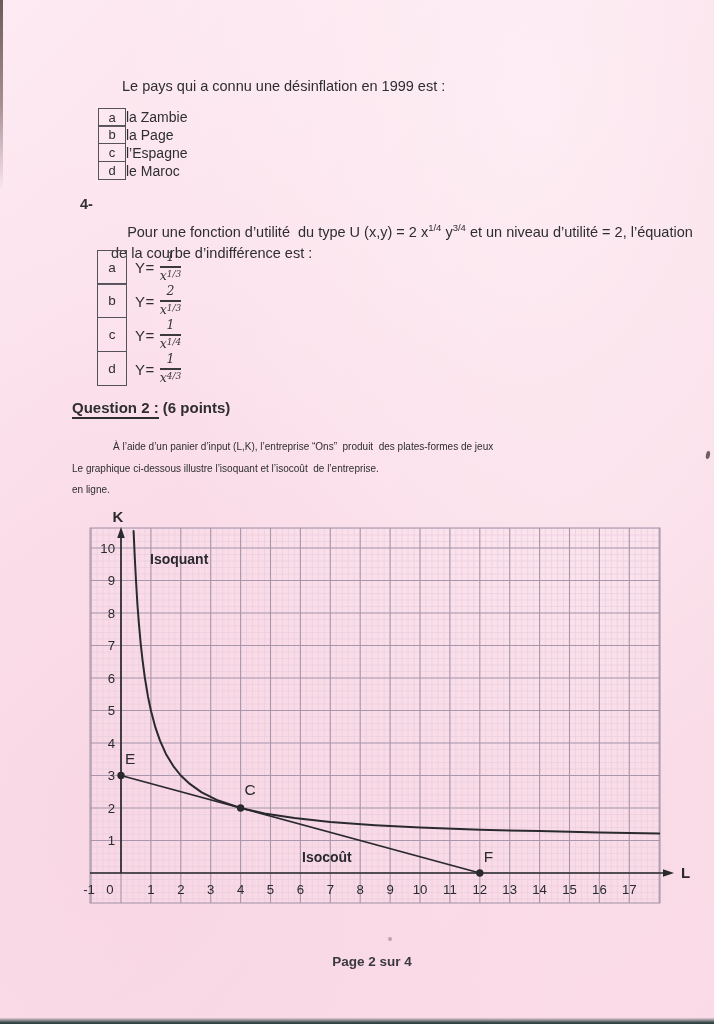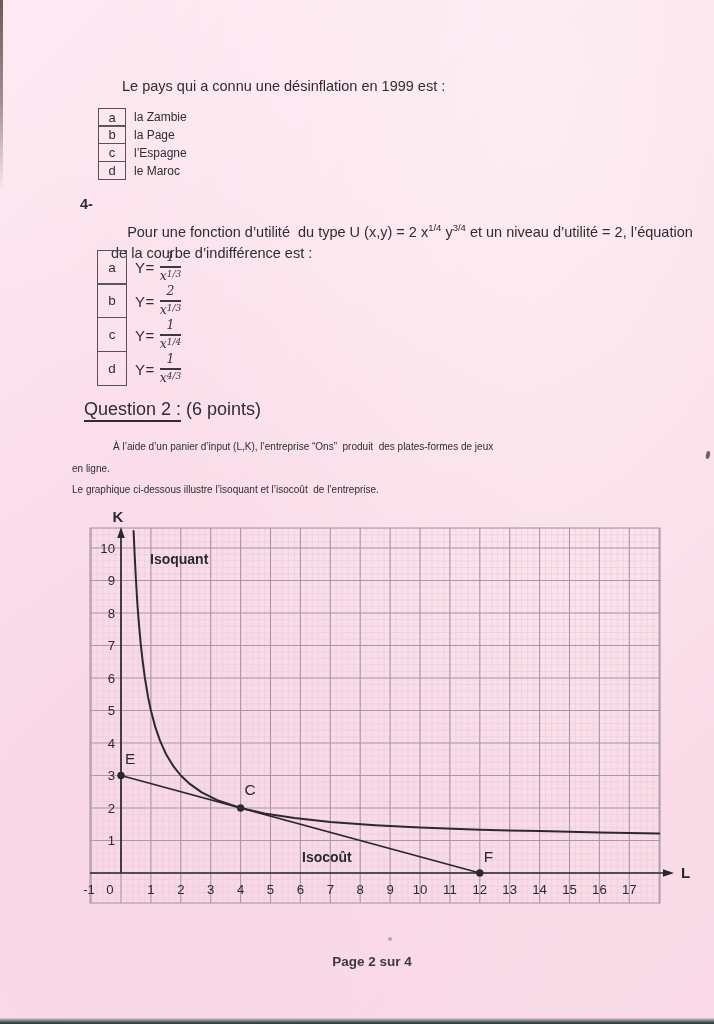--- a/index.html
+++ b/index.html
@@ -22,42 +22,42 @@
   .speck.b{left:388px;top:937px;width:4px;height:4px;opacity:.45;border-radius:50%;}
 
   
   .q3-prompt{position:absolute;left:122px;top:78px;font-size:14.5px;}
   .q3-options{position:absolute;left:98px;top:108px;}
   .opt-row{display:flex;align-items:center;height:18px;}
   .opt-box{box-sizing:border-box;width:28px;height:19px;border:1.3px solid #55525a;
     display:flex;align-items:center;justify-content:center;font-size:13px;margin-top:-1.3px;
     background:rgba(255,255,255,.06);}
   .opt-row:first-child .opt-box{margin-top:0;}
-  .opt-label{margin-left:8px;font-size:12px;}
+  .opt-label{font-size:14px;}
 
   
   .q4-num{position:absolute;left:80px;top:196px;font-size:14.5px;font-weight:bold;}
   .q4-prompt{position:absolute;left:111px;top:196px;width:582px;font-size:14.5px;line-height:21px;}
   .q4-prompt sup{font-size:9.5px;vertical-align:6px;}
   .q4-options{position:absolute;left:97px;top:250px;}
   .fopt-row{display:flex;align-items:center;height:34px;}
   .fopt-box{box-sizing:border-box;width:30px;height:35px;border:1.4px solid #55525a;
     display:flex;align-items:center;justify-content:center;font-size:13.5px;margin-top:-1.4px;
     background:rgba(255,255,255,.05);}
   .fopt-row:first-child .fopt-box{margin-top:0;}
   .fopt-eq{margin-left:8px;font-size:15px;letter-spacing:.5px;}
   .frac{display:inline-flex;flex-direction:column;align-items:center;margin-left:5px;
     font-family:"DejaVu Serif",serif;font-style:italic;font-size:12.5px;line-height:1;color:#35343a;}
   .frac .num{padding:0 3px 2.5px;}
   .frac .bar{align-self:stretch;height:1.3px;background:#3a3a3e;}
   .frac .den{padding-top:2.5px;}
   .frac sup{font-size:9px;vertical-align:3px;font-style:italic;}
 
   
-  .q2-title{position:absolute;left:84px;top:399px;font-size:18px;font-weight:normal;}
+  .q2-title{position:absolute;left:72px;top:399px;font-size:15px;font-weight:bold;}
   .q2-title .underlined{border-bottom:2px solid #2e2d31;padding-bottom:1px;}
   .q2-para{position:absolute;left:72px;top:436px;width:606px;font-size:10px;line-height:21.5px;}
   .q2-para .indent{padding-left:41px;}
 
   
   .chart-wrap{position:absolute;left:78px;top:505px;width:622px;height:410px;}
 
   
   .footer{position:absolute;left:0;top:954px;width:744px;text-align:center;
     font-size:13.5px;font-weight:bold;color:#3a393f;}
@@ -133,22 +133,22 @@
         <span class="den"><span>x</span><sup>4/3</sup></span>
       </span>
     </div>
   </div>
 
   <div class="q2-title">
     <span class="underlined">Question 2 :</span><span class="txt"> (6 points)</span>
   </div>
   <div class="q2-para">
     <div class="indent txt">À l’aide d’un panier d’input (L,K), l’entreprise “Ons”  produit  des plates-formes de jeux</div>
+    <div class="txt">Le graphique ci-dessous illustre l’isoquant et l’isocoût  de l’entreprise.</div>
     <div class="txt">en ligne.</div>
-    <div class="txt">Le graphique ci-dessous illustre l’isoquant et l’isocoût  de l’entreprise.</div>
   </div>
 
   <div class="chart-wrap">
     <svg width="622" height="410" viewBox="0 0 622 410" xmlns="http://www.w3.org/2000/svg">
         <line x1="13.100000000000001" y1="23" x2="13.100000000000001" y2="398" stroke="#e9cfdd" stroke-width="0.7"></line>
         <line x1="19.08" y1="23" x2="19.08" y2="398" stroke="#e9cfdd" stroke-width="0.7"></line>
         <line x1="25.06" y1="23" x2="25.06" y2="398" stroke="#e9cfdd" stroke-width="0.7"></line>
         <line x1="31.04" y1="23" x2="31.04" y2="398" stroke="#e9cfdd" stroke-width="0.7"></line>
         <line x1="37.019999999999996" y1="23" x2="37.019999999999996" y2="398" stroke="#e9cfdd" stroke-width="0.7"></line>
         <line x1="43" y1="23" x2="43" y2="398" stroke="#e9cfdd" stroke-width="0.7"></line>

